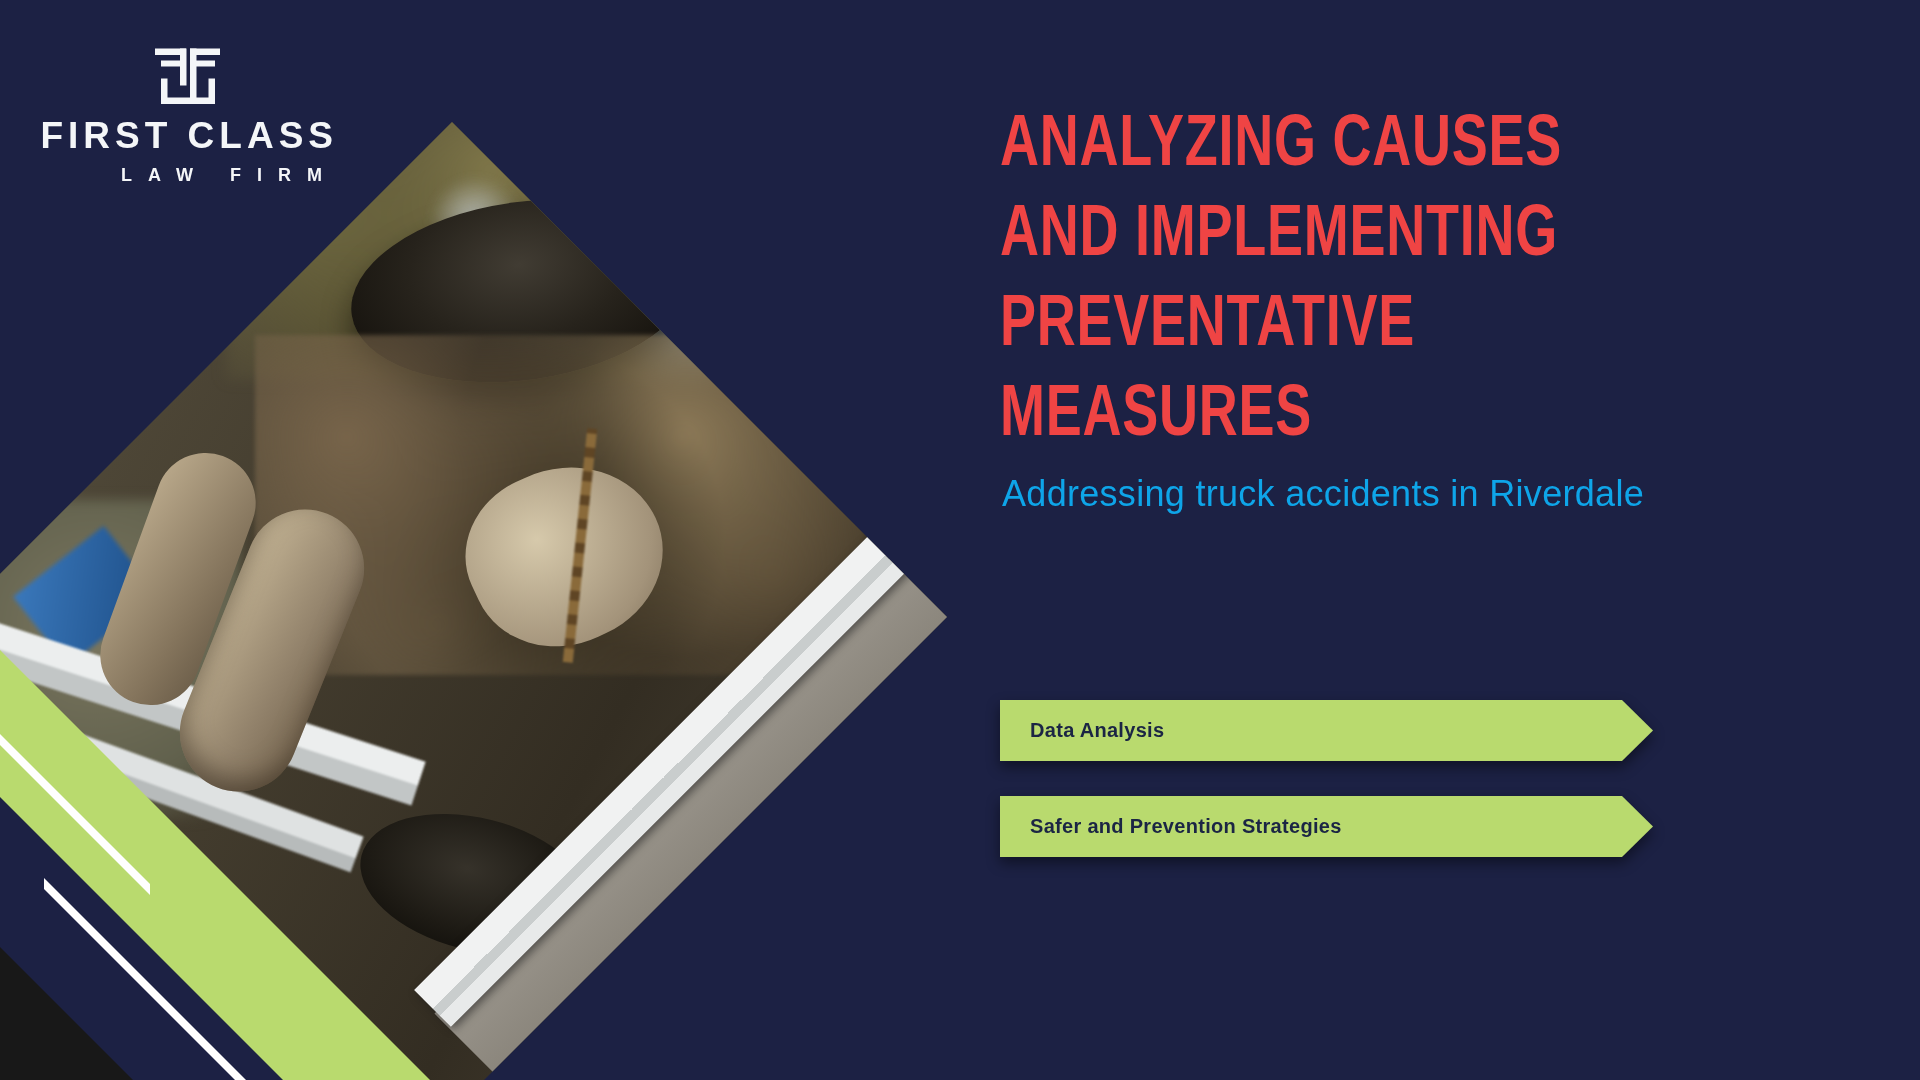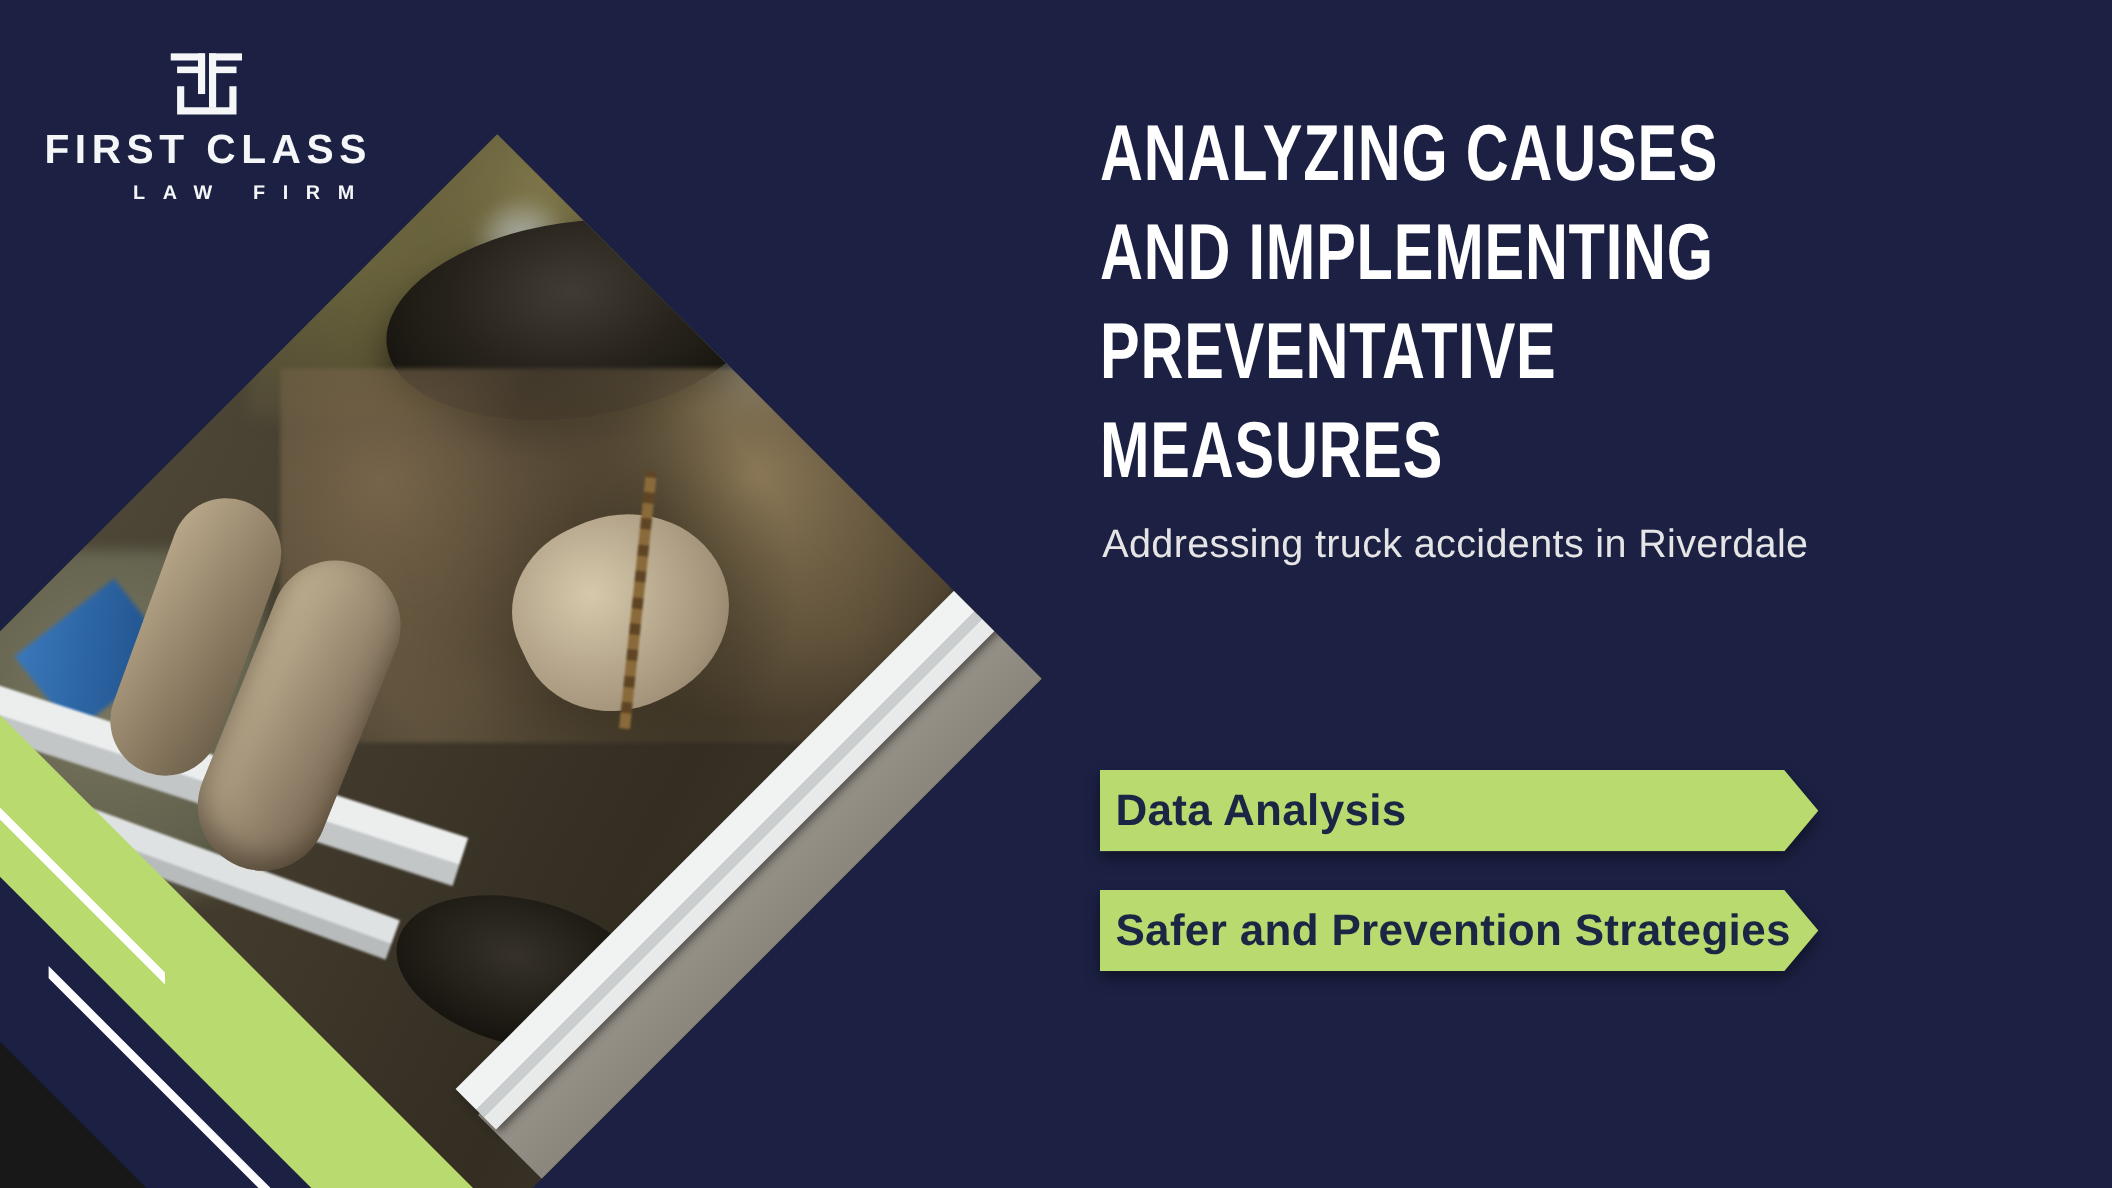--- a/index.html
+++ b/index.html
@@ -50,30 +50,30 @@
   .p-rail{left:330px;top:735px;width:700px;height:52px;transform:rotate(-45deg);
     background:linear-gradient(180deg,#f1f2f2 0 50%,#c9cdcd 50% 70%,#e8eaea 70% 100%);
     box-shadow:0 4px 8px rgba(25,25,25,.55);}
   
   .deco{position:absolute;inset:0;}
   .deco-green{background:#b9da6e;clip-path:polygon(0px 650px,430px 1080px,283px 1080px,0px 797px);}
   .deco-white1{background:#ffffff;clip-path:polygon(0px 734px,150px 884px,150px 895px,0px 745px);}
   .deco-white2{background:#ffffff;clip-path:polygon(44px 878px,246px 1080px,235px 1080px,44px 889px);}
   .deco-dark{background:#181818;clip-path:polygon(0px 947px,133px 1080px,0px 1080px);}
   
-  .heading{position:absolute;left:1000px;top:95px;color:#ffffff;font-weight:bold;font-size:72px;line-height:90px;}
+  .heading{position:absolute;left:1000px;top:95px;color:#ef4444;font-weight:bold;font-size:72px;line-height:90px;}
   .heading .h-line{transform:scaleX(.75);transform-origin:0 50%;white-space:nowrap;letter-spacing:1px;}
-  .intro{position:absolute;left:1002px;top:466px;color:#e5e5e5;font-size:36px;line-height:56px;font-weight:normal;letter-spacing:.3px;}
+  .intro{position:absolute;left:1002px;top:466px;color:#0ea5e9;font-size:36px;line-height:56px;font-weight:normal;letter-spacing:.3px;}
   .intro .i-line{white-space:nowrap;}
   .banners{position:absolute;left:1000px;top:700px;}
   .banner-shadow{filter:drop-shadow(0 6px 7px rgba(0,0,0,.45));margin-bottom:35px;}
-  .banner{width:653px;height:74px;background:#b9da6e;box-sizing:border-box;
+  .banner{width:653px;height:61px;background:#b9da6e;box-sizing:border-box;
     clip-path:polygon(0 0,622px 0,653px 50%,622px 100%,0 100%);
-    display:flex;align-items:center;padding-left:14px;
-    font-weight:bold;font-size:40px;color:#1b2544;letter-spacing:.3px;}
+    display:flex;align-items:center;padding-left:30px;
+    font-weight:bold;font-size:20px;color:#1b2544;letter-spacing:.3px;}
 </style>
 </head>
 <body>
 
 <div class="photo-diamond" title="Overturned semi-truck viewed from its underside on a roadside, framed in a diamond shape">
   <div class="p-base"></div>
   <div class="p-grass"></div>
   <div class="p-trees"></div>
   <div class="p-sky1"></div>
   <div class="p-sky2"></div>

